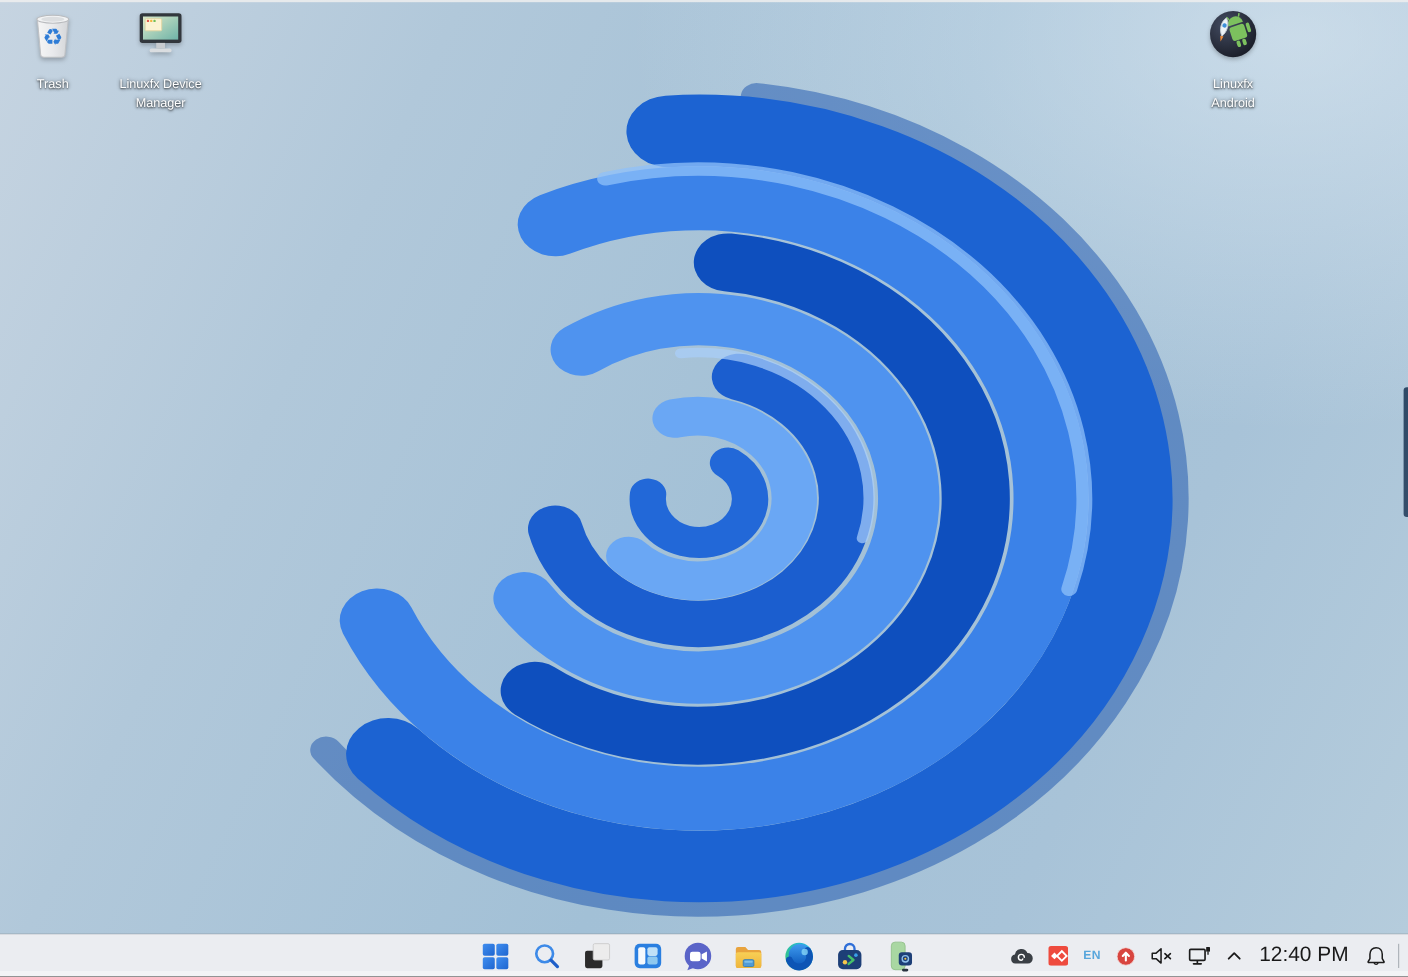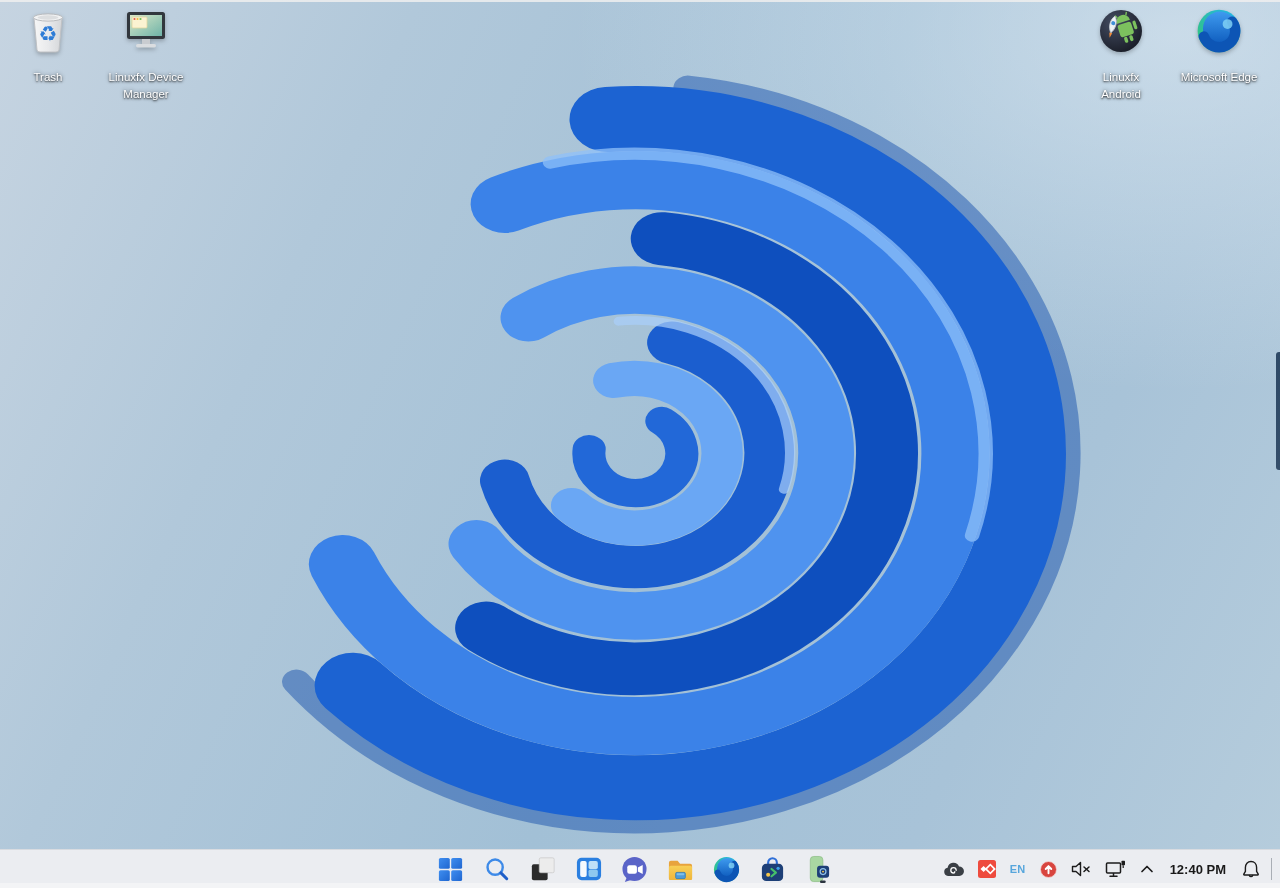--- a/index.html
+++ b/index.html
@@ -29,21 +29,21 @@
   
   .taskbar{position:absolute;left:0;bottom:0;width:100%;height:39px;
     background:linear-gradient(#ebedf1 0 86%,#f3f4f6 86% 100%);
     border-top:1px solid #d8dbe0;box-sizing:border-box;}
   .tb-center{position:absolute;left:437px;top:0;height:100%;display:flex;align-items:center;gap:19px;}
   .tb-btn{width:27px;height:27px;display:flex;align-items:center;justify-content:center;border-radius:4px;flex:0 0 auto;}
   .tb-btn svg{display:block;}
   .tb-tray{position:absolute;right:0;top:0;height:100%;display:flex;align-items:center;}
   .tray-btn{height:100%;display:flex;align-items:center;justify-content:center;padding:0 7px;flex:0 0 auto;}
   .tray-en{font-size:11px;font-weight:bold;color:#57a6dc;letter-spacing:.3px;}
-  .tray-clock{font-size:13px;color:#191919;padding:0 9px;font-weight:bold;}
+  .tray-clock{font-size:19px;color:#191919;padding:0 9px;}
   .tray-sep{width:1px;height:22px;background:#a9aeb5;margin-left:4px;}
   .show-desktop{width:8px;height:100%;}
 </style>
 </head>
 <body>
 
 <svg width="0" height="0" style="position:absolute" aria-hidden="true">
   <defs>
     <linearGradient id="egA" x1="0" y1="1" x2="1" y2="0.15">
       <stop offset="0" stop-color="#35c76f"></stop>
@@ -149,28 +149,20 @@
           <circle cx="14" cy="15" r="2" fill="#3f8fd8"></circle>
           <path d="M 12.5 25 L 14 30 L 15.5 25 Z" fill="#f08c3a"></path>
         </g>
       </svg>
       <div class="dlabel">
         <div>Linuxfx</div>
         <div>Android</div>
       </div>
     </div>
 
-    <div class="dicon dicon-edge">
-      <svg width="46" height="46" viewBox="0 0 28 28">
-        <use href="#sym-edge"></use>
-      </svg>
-      <div class="dlabel">
-        <span>Microsoft Edge</span>
-      </div>
-    </div>
   </div>
 
   <div class="taskbar">
 
     <div class="tb-center">
 
       <div class="tb-btn">
         <svg width="25" height="25" viewBox="0 0 28 28">
           <rect x="1" y="1" width="12.2" height="12.2" rx="1.8" fill="url(#winG)"></rect>
           <rect x="14.8" y="1" width="12.2" height="12.2" rx="1.8" fill="url(#winG)"></rect>

